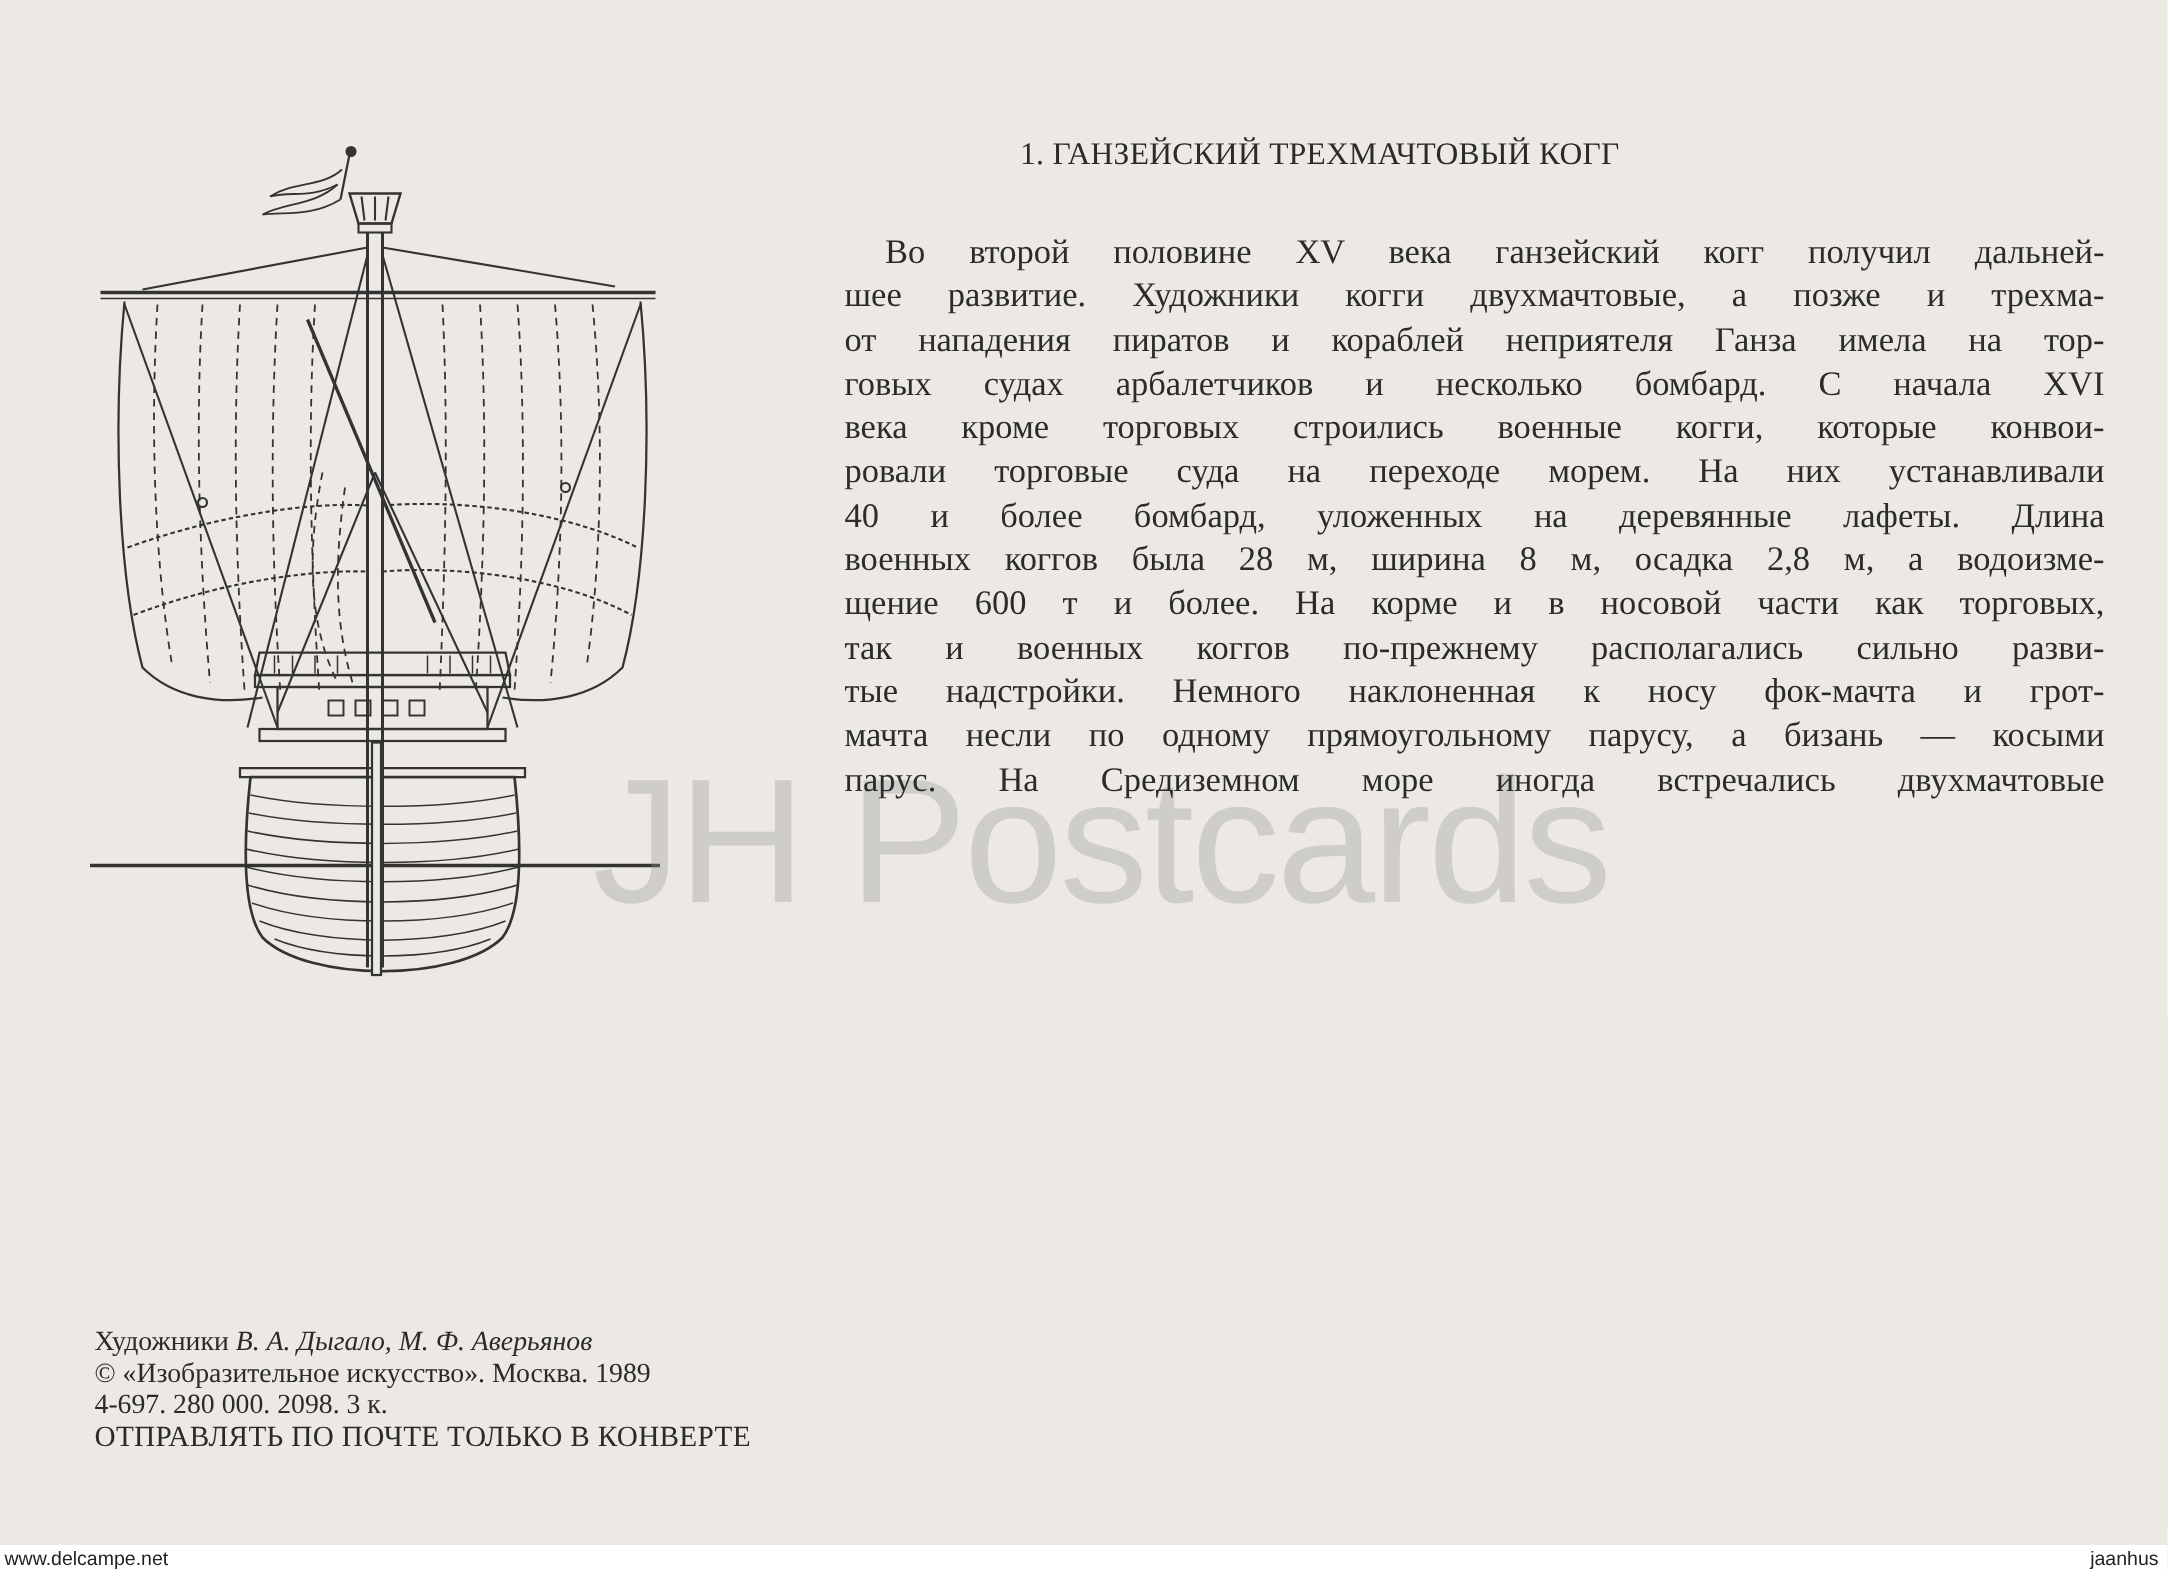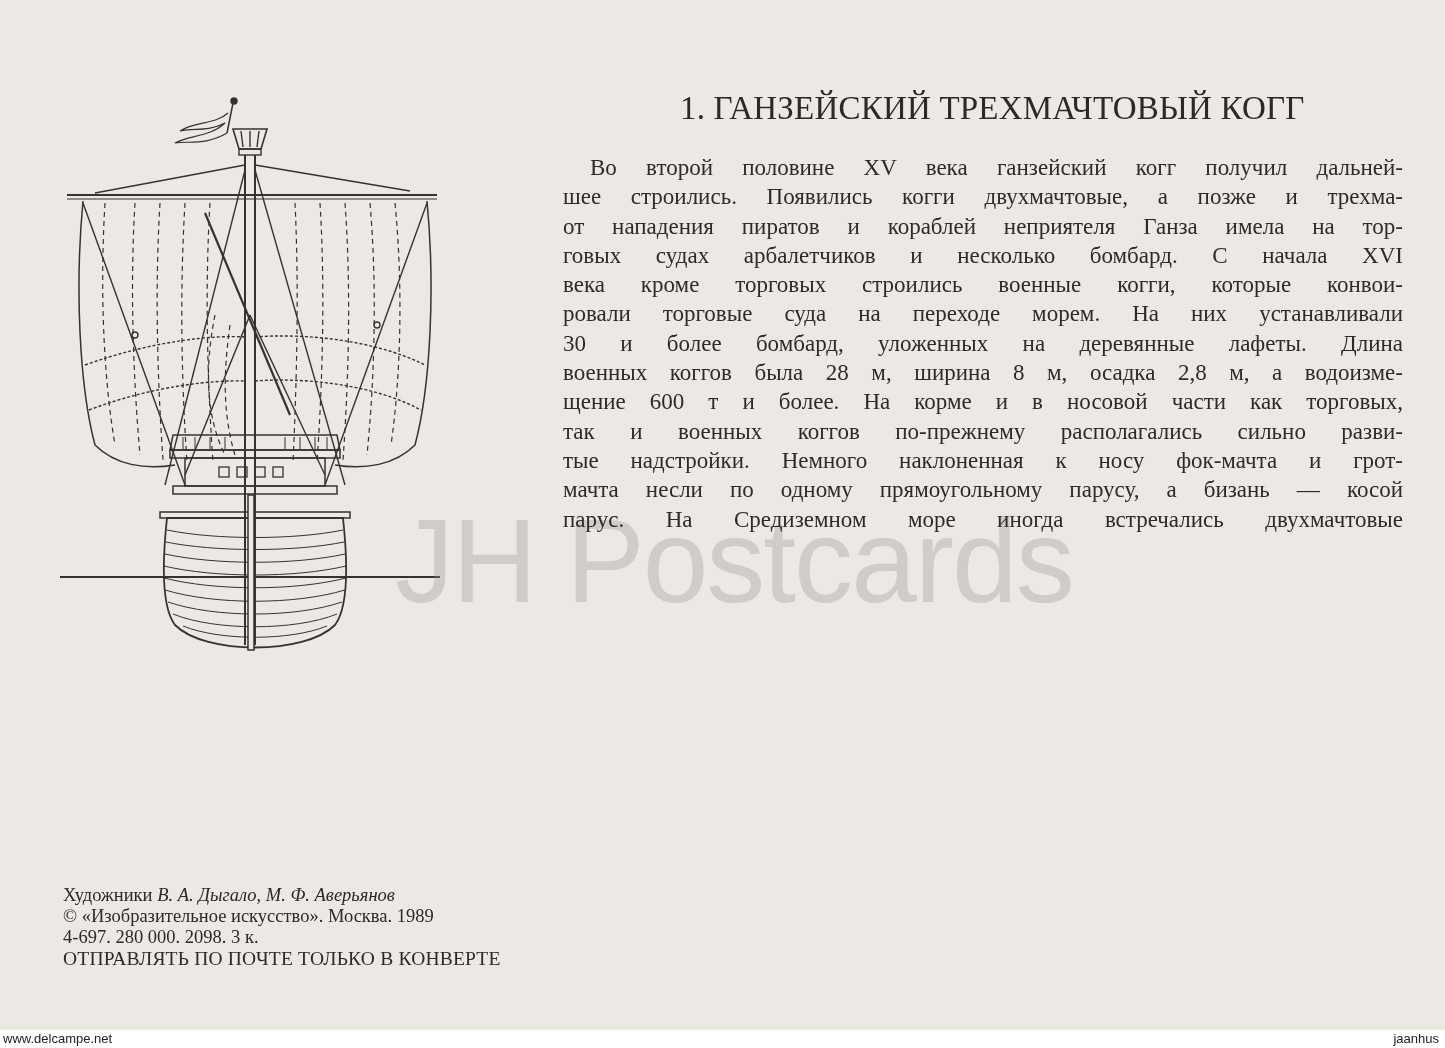--- a/index.html
+++ b/index.html
@@ -10,21 +10,21 @@
     }
     .card {
       position: absolute; left: 0; top: 0; width: 1445px; height: 1030px;
       background: #ece9e4;
     }
     .ship {
       position: absolute; left: 55px; top: 85px; width: 390px; height: 570px;
     }
     .title {
       position: absolute; left: 680px; top: 90px;
-      font-size: 33px; color: #2a2a2a; letter-spacing: 0.2px; white-space: nowrap;
+      font-size: 21px; color: #2a2a2a; letter-spacing: 0.2px; white-space: nowrap;
     }
     .body-text {
       position: absolute; left: 563px; top: 153px; width: 840px;
       font-size: 23px; line-height: 29.3px; color: #2b2b2b;
     }
     .body-text .ln { display: block; white-space: nowrap; text-align: justify; text-align-last: justify; height: 29.3px; }
     .body-text .ln.first { padding-left: 27px; }
     .body-text .ln.last { text-align-last: left; }
     .credits {
       position: absolute; left: 63px; top: 885px;
@@ -148,31 +148,31 @@
 
     <rect x="193" y="410" width="6" height="155" fill="#ece9e4" stroke-width="1.5"></rect>
   </svg>
 
   <div class="watermark">JH Postcards</div>
 
   <div class="title">1. ГАНЗЕЙСКИЙ ТРЕХМАЧТОВЫЙ КОГГ</div>
 
   <div class="body-text">
     <span class="ln first">Во второй половине XV века ганзейский когг получил дальней-</span>
-    <span class="ln">шее строились. Появились когги двухмачтовые, а позже и трехма-</span>
+    <span class="ln">шее развитие. Художники когги двухмачтовые, а позже и трехма-</span>
     <span class="ln">от нападения пиратов и кораблей неприятеля Ганза имела на тор-</span>
     <span class="ln">говых судах арбалетчиков и несколько бомбард. С начала XVI</span>
     <span class="ln">века кроме торговых строились военные когги, которые конвои-</span>
     <span class="ln">ровали торговые суда на переходе морем. На них устанавливали</span>
-    <span class="ln">30 и более бомбард, уложенных на деревянные лафеты. Длина</span>
+    <span class="ln">40 и более бомбард, уложенных на деревянные лафеты. Длина</span>
     <span class="ln">военных коггов была 28 м, ширина 8 м, осадка 2,8 м, а водоизме-</span>
     <span class="ln">щение 600 т и более. На корме и в носовой части как торговых,</span>
     <span class="ln">так и военных коггов по-прежнему располагались сильно разви-</span>
     <span class="ln">тые надстройки. Немного наклоненная к носу фок-мачта и грот-</span>
-    <span class="ln">мачта несли по одному прямоугольному парусу, а бизань — косой</span>
+    <span class="ln">мачта несли по одному прямоугольному парусу, а бизань — косыми</span>
     <span class="ln">парус. На Средиземном море иногда встречались двухмачтовые</span>
   </div>
 
   <div class="credits">
     <div>
       <span>Художники</span>
       <i>В. А. Дыгало, М. Ф. Аверьянов</i>
     </div>
     <div>© «Изобразительное искусство». Москва. 1989</div>
     <div>4-697. 280 000. 2098. 3 к.</div>

